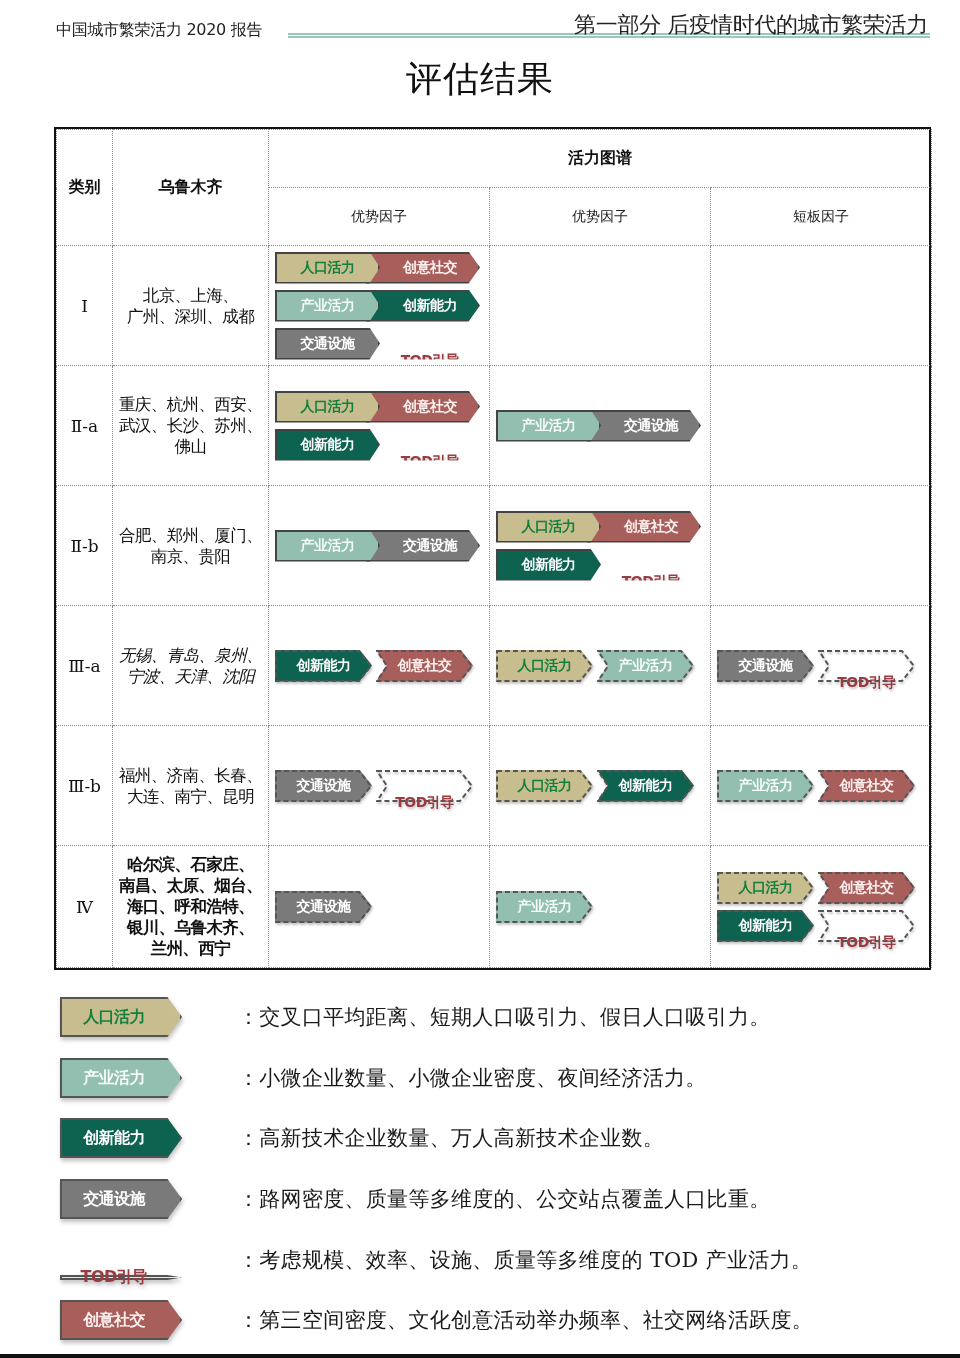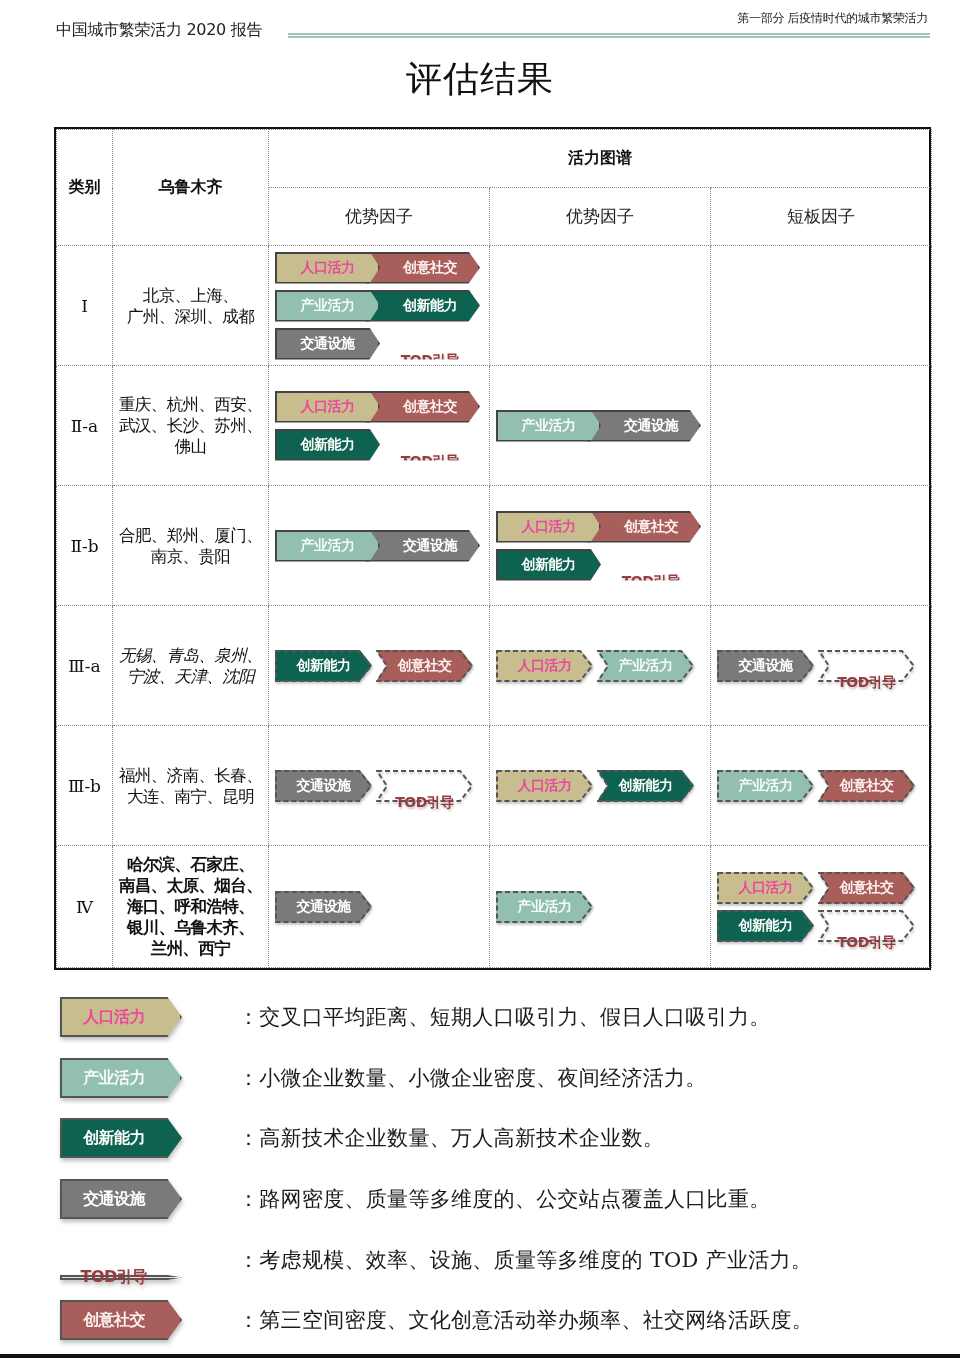--- a/index.html
+++ b/index.html
@@ -1,33 +1,33 @@
 <!DOCTYPE html>
 <html><head>
 <meta charset="utf-8">
 <style>
   * { box-sizing: border-box; margin: 0; padding: 0; }
   html, body { width: 960px; height: 1358px; background: #ffffff; overflow: hidden; }
   body { position: relative; font-family: "DejaVu Sans", "Liberation Sans", sans-serif; color: #111; }
 
   .page-header { position: absolute; left: 0; top: 0; width: 960px; height: 45px; }
   .hdr-left { position: absolute; left: 56px; top: 20px; font-size: 16px; color: #222; letter-spacing: -0.3px; }
-  .hdr-right { position: absolute; right: 32px; top: 10px; font-size: 12px; color: #222; letter-spacing: -0.3px; }
+  .hdr-right { position: absolute; right: 32px; top: 10px; font-size: 22px; color: #222; letter-spacing: -0.3px; }
   .hdr-rule { position: absolute; left: 288px; right: 30px; top: 33px; height: 5px;
               border-top: 2px solid #9cc7bd; border-bottom: 2px solid #9cc7bd; }
 
   .page-title { position: absolute; left: 0; width: 960px; top: 55px; text-align: center;
                 font-size: 36px; color: #111; letter-spacing: 1px; }
 
   .table-wrap { position: absolute; left: 54px; top: 127px; width: 877px; height: 843px;
                 border: 2px solid #111; }
   table { border-collapse: collapse; width: 100%; height: 100%; table-layout: fixed; }
   td, th { border: 1px dotted #8a8a8a; vertical-align: middle; text-align: center; font-weight: normal; }
   th.bold { font-weight: bold; font-size: 16px; color: #111; }
-  th.sub { font-size: 17px; color: #222; }
+  th.sub { font-size: 14px; color: #222; }
   td.cat { font-family: "DejaVu Serif", "Liberation Serif", serif; font-size: 17px; color: #111; }
   td.cities { font-size: 16.5px; line-height: 21px; color: #111; text-align: center; padding: 0 2px; letter-spacing: -0.6px; }
 
   .cell-inner { display: flex; flex-direction: column; align-items: flex-start; justify-content: center; gap: 6px; padding-left: 6px; }
   .pair { display: flex; align-items: center; }
   .tag { position: relative; height: 32px; display: flex; align-items: center; justify-content: center;
          font-size: 14px; font-weight: bold; letter-spacing: -0.5px; white-space: nowrap;
          filter: drop-shadow(1px 2px 1px rgba(0,0,0,0.22)); }
   .tag .shape { position: absolute; inset: 0; }
   .tag .txt { position: relative; z-index: 2; }
@@ -39,21 +39,21 @@
   .solid .tag { outline: none; }
   .solid .first .shape, .solid .second .shape { border: 2px solid #444; }
 
   
   .dashed { width: 97px; height: 32px; }
   .dashed .shape { clip-path: polygon(0 0, 87% 0, 100% 50%, 87% 100%, 0 100%); }
   .dashed .dash-outline { position: absolute; inset: 0; }
   .dashed.chev .shape { clip-path: polygon(0 0, 87% 0, 100% 50%, 87% 100%, 0 100%, 11% 50%); }
   .pair.gap { gap: 4px; }
 
-  .c-pop { background: #c8bd8f; color: #ec4899; }
+  .c-pop { background: #c8bd8f; color: #15803d; }
   .c-ind { background: #92bfb0; color: #f4fbf8; }
   .c-inn { background: #0d6350; color: #ffffff; }
   .c-tra { background: #7a7a7a; color: #ffffff; }
   .c-tod { background: #e5e5e5; color: #9a3b42; margin-top: 35px; }
   .c-cre { background: #a85e5a; color: #fdf1f0; }
 
   .legend { position: absolute; left: 60px; top: 995px; width: 870px; }
   .legend-row { position: absolute; left: 0; height: 44px; display: flex; align-items: center; }
   .legend-tag { width: 122px; height: 40px; position: relative; display: flex; align-items: center; justify-content: center;
                 font-size: 16px; font-weight: bold; letter-spacing: -0.6px;

